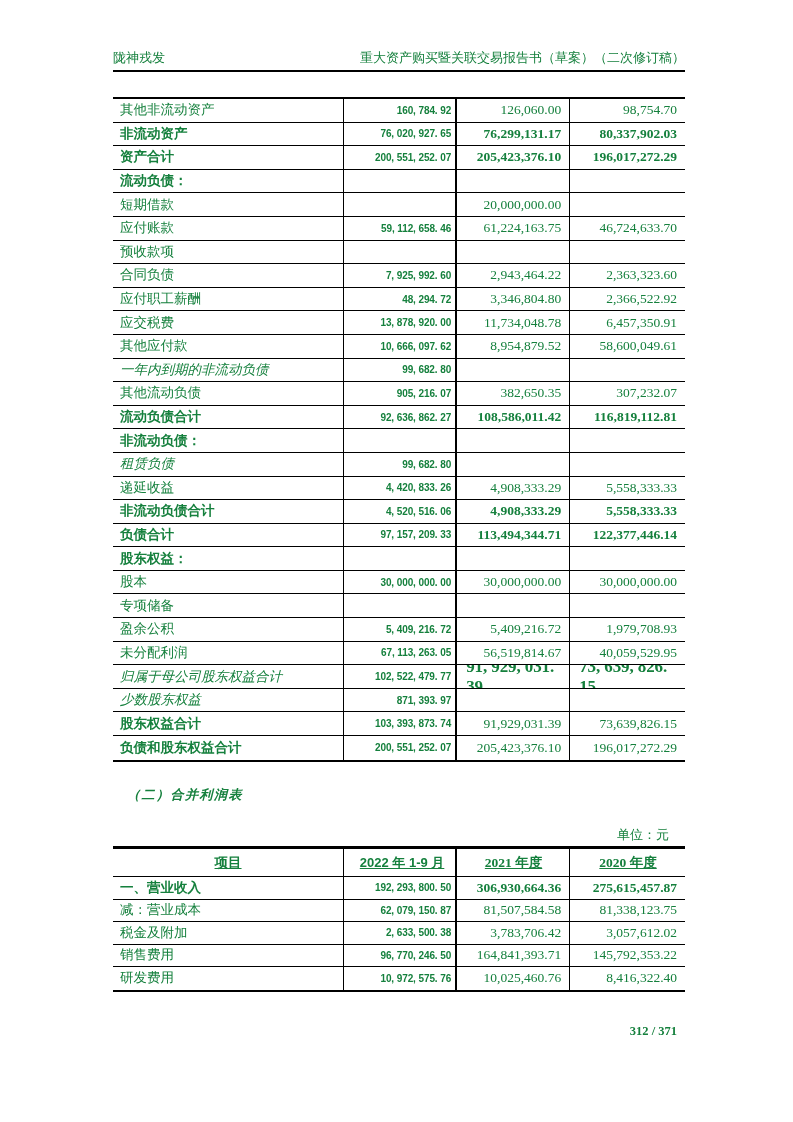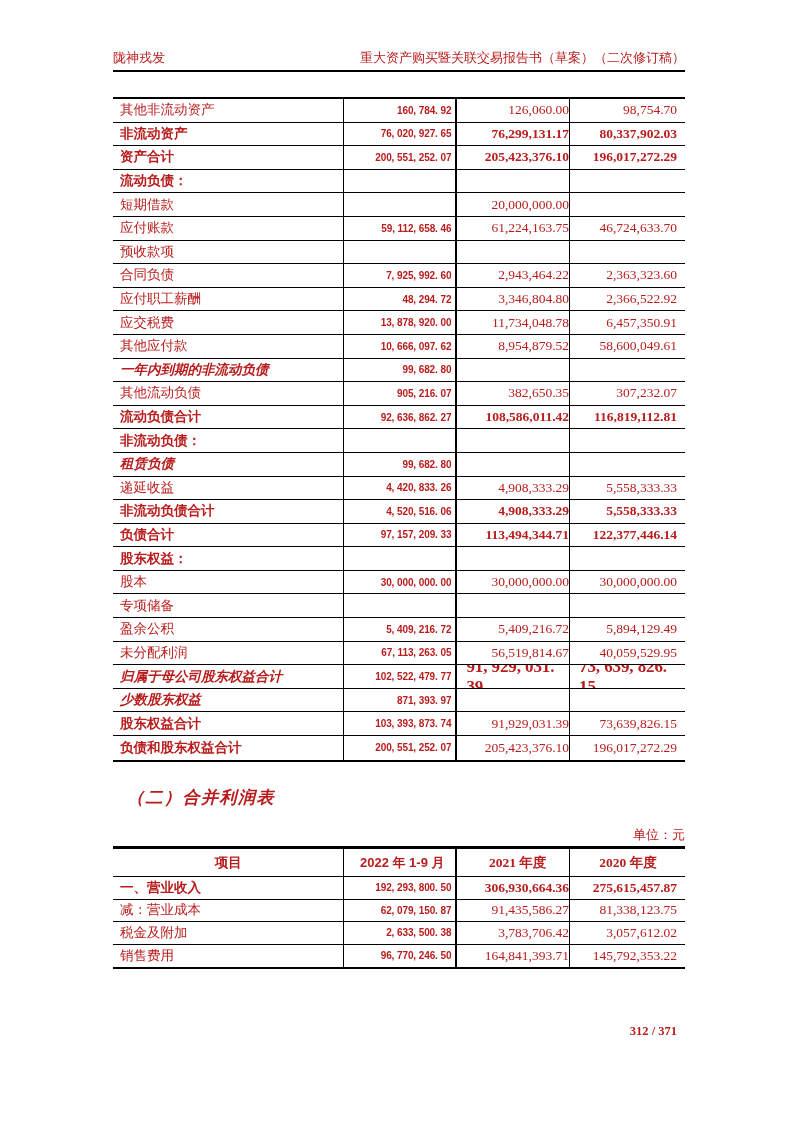--- a/index.html
+++ b/index.html
@@ -1,64 +1,64 @@
 <!DOCTYPE html>
 <html><head>
 <meta charset="utf-8">
 <style>
   html,body { margin:0; padding:0; background:#e8e8e8; }
   #page {
     position:relative; width:793px; height:1122px; margin:0 auto;
     background:#ffffff; overflow:hidden;
-    font-family:"Liberation Serif", serif; color:#b91c1c;
+    font-family:"Liberation Serif", serif; color:#15803d;
   }
 
   
   .doc-header {
     position:absolute; left:113px; top:50px; width:572px;
     display:flex; justify-content:space-between; align-items:flex-end;
     border-bottom:2px solid #000; padding-bottom:4px;
     font-size:13px; line-height:16px;
   }
 
   
   .fin-table { position:absolute; left:113px; width:572px; background:#fff; }
   #table1 { top:97px;  border-top:2.5px solid #000; border-bottom:2.5px solid #000; }
   #table2 { top:846px; border-top:3px solid #000;   border-bottom:2.5px solid #000; }
 
   .t-row { display:flex; box-sizing:border-box; border-bottom:1px solid #000;gap:9px; }
   #table1 .t-row { height:23.6px; }
   #table2 .t-row { height:22.5px; }
-  #table2 .t-head { height:28px; border-bottom:1.5px solid #000; }
+  #table2 .t-head { height:28px; border-bottom:1.5px solid #000;text-decoration:underline; }
   #balance-rows .t-row:last-child, #income-rows .t-row:last-child { border-bottom:none; }
 
   .cell { box-sizing:border-box; display:flex; align-items:center; overflow:hidden; }
   .c1 { width:243px; border-right:1px solid #000; padding-left:7px; }
   .c2 { width:109px; border-right:2px solid #000; justify-content:flex-end; padding-right:4px; }
-  .c3 { width:109px; border-right:1px solid #000; justify-content:flex-end; }
+  .c3 { width:109px; border-right:1px solid #000; justify-content:flex-end; padding-right:8px; }
   .c4 { width:111px; justify-content:flex-end; padding-right:8px; }
 
   .label { font-size:13.5px; }
   .label.bold  { font-weight:700; font-family:"Liberation Sans", sans-serif; }
-  .label.kaiti { font-weight:700; font-style:italic; }
+  .label.kaiti { font-weight:400; font-style:italic; }
 
   .n-sans { font-family:"Liberation Sans", sans-serif; font-weight:700; font-size:10px; letter-spacing:-0.1px; }
   .n-serif { font-family:"Liberation Serif", serif; font-size:13.5px; }
   .n-serif.bold { font-weight:700; }
   .n-serif.spaced { font-family:Liberation Serif, serif; font-weight:700; font-size:17px; letter-spacing:-0.1px; }
 
   .th { justify-content:center !important; font-weight:700; font-size:13.5px; padding-left:0; }
   .th-sans { font-family:"Liberation Sans", sans-serif; font-size:13px; }
 
   
   .section-title {
     position:absolute; left:127px; top:786px;
-    font-size:17px; font-weight:700; font-style:italic; letter-spacing:1.5px;
-  }
-  .unit-label { position:absolute; right:108px; top:826px; font-size:13px;margin-left:14px; }
+    font-size:13px; font-weight:700; font-style:italic; letter-spacing:1.5px;
+  }
+  .unit-label { position:absolute; right:124px; top:826px; font-size:13px;margin-left:14px; }
 
   
   .page-footer {
     position:absolute; right:116px; top:1024px;
     font-size:12.5px; font-weight:700; font-family:"Liberation Serif", serif;
   }
 </style>
 </head>
 <body>
 
@@ -200,21 +200,21 @@
         <div class="t-row">
           <div class="cell c1 label">专项储备</div>
           <div class="cell c2 n-sans"></div>
           <div class="cell c3 n-serif"></div>
           <div class="cell c4 n-serif"></div>
         </div>
         <div class="t-row">
           <div class="cell c1 label">盈余公积</div>
           <div class="cell c2 n-sans">5, 409, 216. 72</div>
           <div class="cell c3 n-serif">5,409,216.72</div>
-          <div class="cell c4 n-serif">5,894,129.49</div>
+          <div class="cell c4 n-serif">1,979,708.93</div>
         </div>
         <div class="t-row">
           <div class="cell c1 label">未分配利润</div>
           <div class="cell c2 n-sans">67, 113, 263. 05</div>
           <div class="cell c3 n-serif">56,519,814.67</div>
           <div class="cell c4 n-serif">40,059,529.95</div>
         </div>
         <div class="t-row">
           <div class="cell c1 label kaiti">归属于母公司股东权益合计</div>
           <div class="cell c2 n-sans">102, 522, 479. 77</div>
@@ -256,33 +256,39 @@
     <div id="income-rows">
         <div class="t-row">
           <div class="cell c1 label bold">一、营业收入</div>
           <div class="cell c2 n-sans">192, 293, 800. 50</div>
           <div class="cell c3 n-serif bold">306,930,664.36</div>
           <div class="cell c4 n-serif bold">275,615,457.87</div>
         </div>
         <div class="t-row">
           <div class="cell c1 label">减：营业成本</div>
           <div class="cell c2 n-sans">62, 079, 150. 87</div>
-          <div class="cell c3 n-serif">91,435,586.27</div>
+          <div class="cell c3 n-serif">81,507,584.58</div>
           <div class="cell c4 n-serif">81,338,123.75</div>
         </div>
         <div class="t-row">
           <div class="cell c1 label">税金及附加</div>
           <div class="cell c2 n-sans">2, 633, 500. 38</div>
           <div class="cell c3 n-serif">3,783,706.42</div>
           <div class="cell c4 n-serif">3,057,612.02</div>
         </div>
         <div class="t-row">
           <div class="cell c1 label">销售费用</div>
           <div class="cell c2 n-sans">96, 770, 246. 50</div>
           <div class="cell c3 n-serif">164,841,393.71</div>
           <div class="cell c4 n-serif">145,792,353.22</div>
         </div>
+        <div class="t-row">
+          <div class="cell c1 label">研发费用</div>
+          <div class="cell c2 n-sans">10, 972, 575. 76</div>
+          <div class="cell c3 n-serif">10,025,460.76</div>
+          <div class="cell c4 n-serif">8,416,322.40</div>
+        </div>
       </div>
   </div>
 
   <div class="page-footer">312 / 371</div>
 
 </div>
 
 </body></html>

